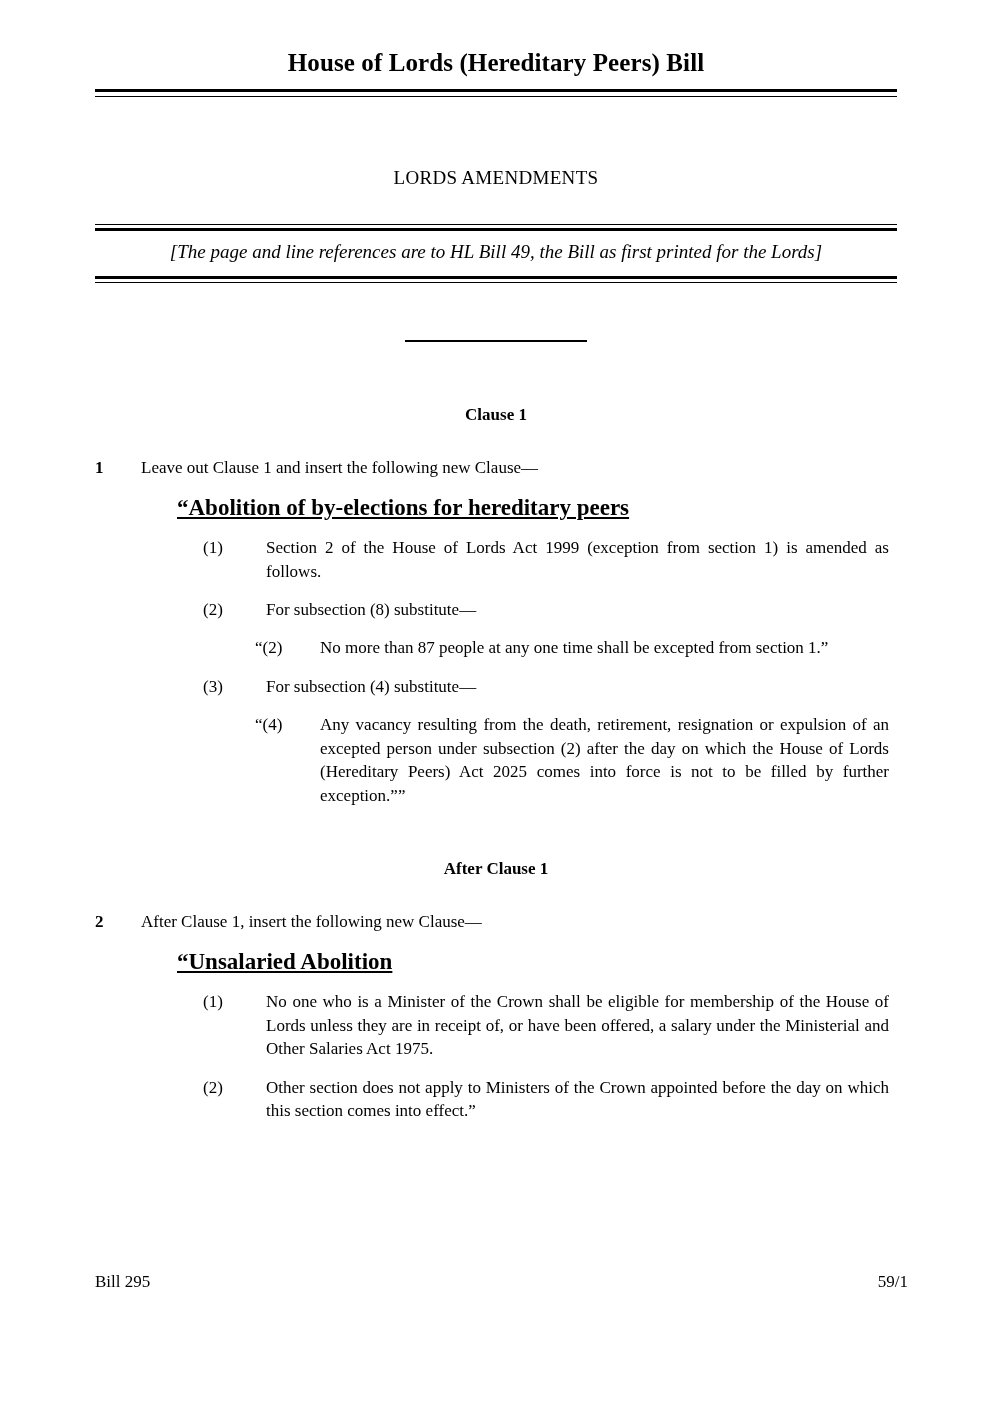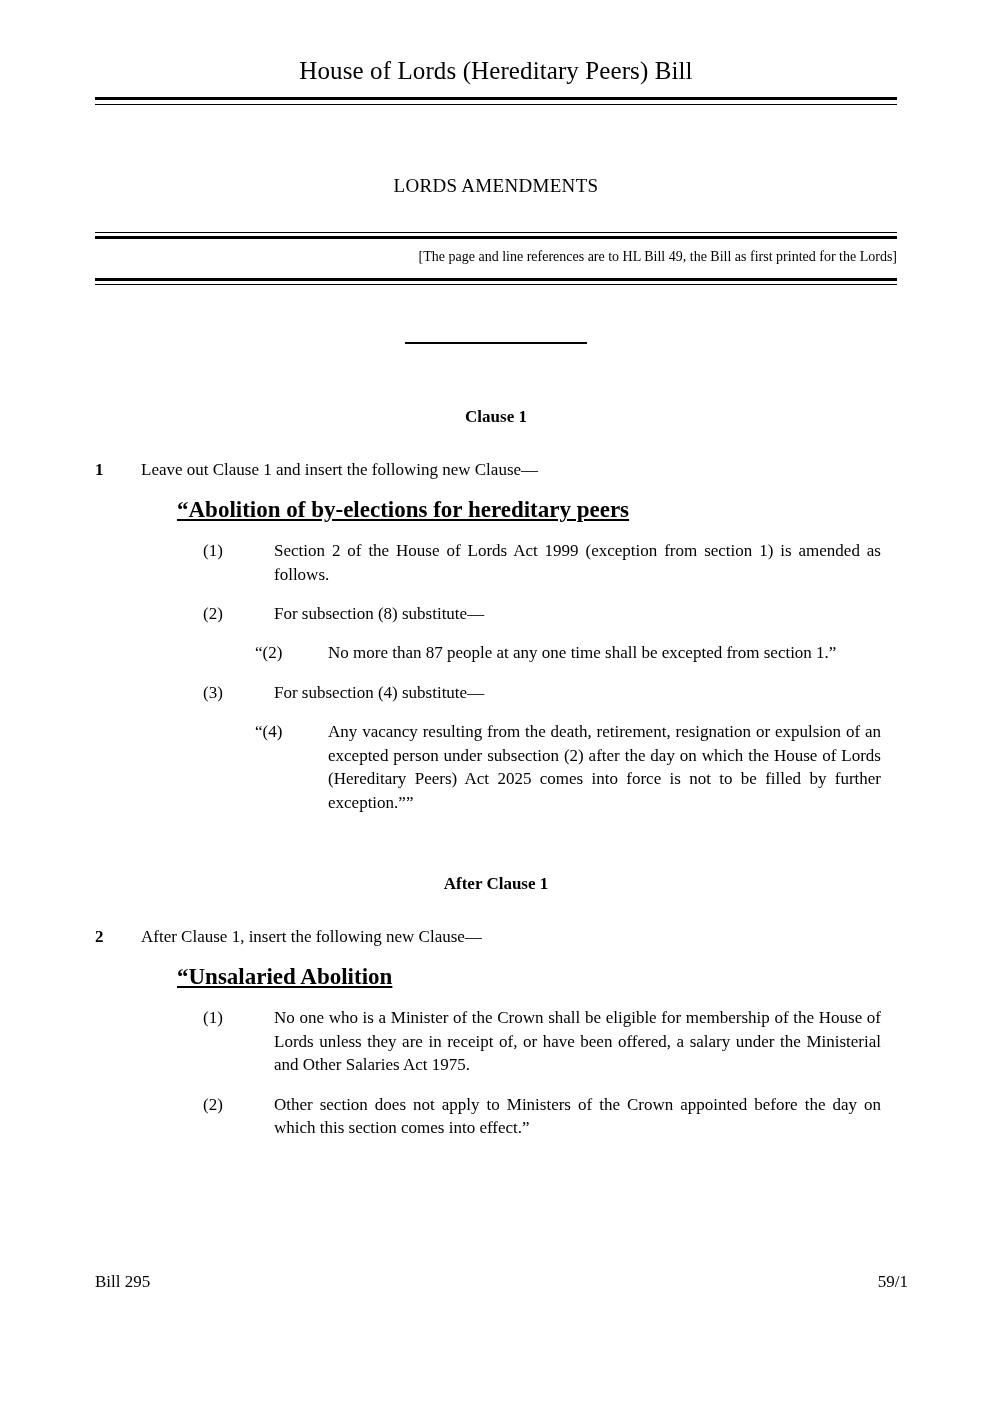--- a/index.html
+++ b/index.html
@@ -27,25 +27,25 @@
   
   .content {
     position: absolute;
     left: 95px;
     right: 94px;
     top: 0;
   }
 
   
   .doc-title {
-    margin: 12px;
+    margin: 4px;
     padding-top: 45px;
     text-align: center;
     font-size: 25px;
-    font-weight: normal;
+    font-weight: bold;
     letter-spacing: 0.1px;
   }
 
   .rule-double-under {
     margin-top: 12px;
     height: 0;
     border-top: 3px solid #000;
     position: relative;
   }
   .rule-double-under::after {
@@ -85,22 +85,23 @@
   .note-band::after {
     content: "";
     position: absolute;
     left: 0;
     right: 0;
     bottom: -7px;
     border-top: 1px solid #000;
   }
   .note-text {
     padding: 16px 0 13px;
-    text-align: right;
-    font-size: 14px;
+    text-align: center;
+    font-style: italic;
+    font-size: 19px;
   }
 
   
   .short-rule-wrap {
     margin-top: 52px;
     text-align: center;
   }
   .short-rule {
     display: inline-block;
     width: 182px;
@@ -159,21 +160,21 @@
     line-height: 1.38;
     text-align: justify;
   }
   .sub .marker {
     position: absolute;
     left: 0;
     top: 0;
     width: 48px;
   }
   .sub p {
-    margin: 16px;
+    margin: 8px;
     text-align: justify;
     text-justify: inter-word;
   }
 
   
   .sub.nested {
     margin-left: 160px;
     padding-left: 57px;
   }
   .sub.nested .marker { width: 50px; }

